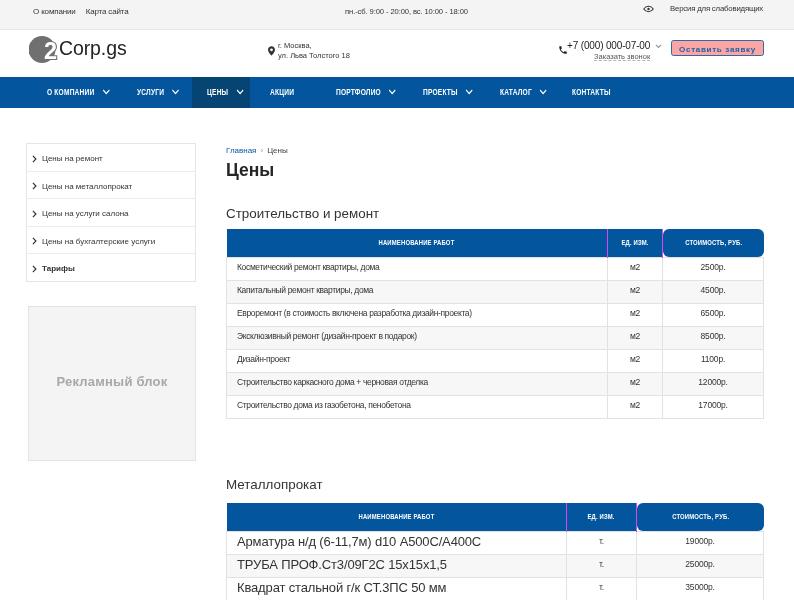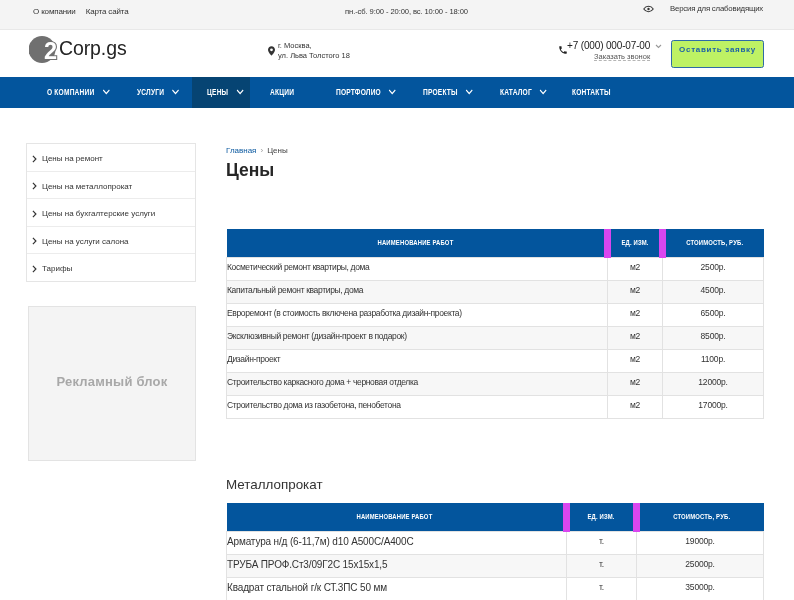--- a/index.html
+++ b/index.html
@@ -15,59 +15,59 @@
   .tb-right { position:absolute; right:31px; top:4px; display:flex; align-items:center; gap:16px; font-size:7.8px; letter-spacing:-0.2px; }
 
   
   .logo-svg { position:absolute; left:29px; top:33px; }
   .logo-text { position:absolute; left:59px; top:36.5px; font-size:19.5px; color:#242424; letter-spacing:-0.1px; }
   .pin { position:absolute; left:268px; top:42px; }
   .addr { position:absolute; left:278px; top:41px; font-size:7.5px; line-height:10px; color:#333; }
   .ph-ic { position:absolute; left:558px; top:41px; }
   .phone-num { position:absolute; left:567px; top:40px; font-size:10px; letter-spacing:-0.15px; color:#222; white-space:nowrap; }
   .callback { position:absolute; left:594px; top:53.4px; font-size:7.5px; color:#555; border-bottom:1px dashed #b5b5b5; line-height:7px; }
-  .btn-req { position:absolute; left:671px; top:40px; width:93px; height:28px; border:1px solid #2e6ba6; border-radius:2.5px;
-             color:#1d62a6; font-size:8px; font-weight:bold; letter-spacing:0.7px; text-align:center; line-height:18px; background:#bef264; }
+  .btn-req { position:absolute; left:671px; top:40px; width:93px; height:16px; border:1px solid #2e6ba6; border-radius:2.5px;
+             color:#1d62a6; font-size:8px; font-weight:bold; letter-spacing:0.7px; text-align:center; line-height:18px; background:#fca5a5; }
 
   
   .nav { position:absolute; left:0; top:77px; width:794px; background:#03559d; height:31px; }
   .nav-active { position:absolute; left:192px; top:0; width:58px; height:31px; background:#064473; }
   .nav a { position:absolute; top:0; height:31px; display:flex; align-items:center; padding-bottom:1px; color:#fff; font-size:8.6px; font-weight:bold; letter-spacing:0.25px; white-space:nowrap; }
   .nav .nt { display:inline-flex; align-items:center; transform:scaleX(0.77); transform-origin:0 50%; }
   .nav svg.car { margin-left:10px; }
 
   
   .side { position:absolute; left:26px; top:143px; width:170px; border:1px solid #e5e5e5; background:#fff; }
   .side a { display:block; height:27.6px; line-height:30px; border-bottom:1px solid #ececec; font-size:8px; color:#333; padding-left:15px; position:relative; white-space:nowrap; }
-  .side a:last-child { border-bottom:none; height:26.6px; }
+  .side a:last-child { border-bottom:none; height:26.6px;font-weight:bold; }
   .side a .c { position:absolute; left:5px; top:10.5px; line-height:0; }
   .ad { position:absolute; left:28px; top:306px; width:168px; height:155px; background:#f4f4f4; border:1px solid #e3e3e3;
         display:flex; align-items:center; justify-content:center; color:#a8a8a8; font-size:13px; font-weight:bold; letter-spacing:0.2px; padding-bottom:5px; }
 
   
   .main { position:absolute; left:226px; top:0; width:538px; height:600px; }
   .crumbs { position:absolute; left:0; top:146px; font-size:8px; color:#444; }
   .crumbs a { color:#0c5aa0; }
   .crumbs .sep { color:#999; margin:0 4px; }
   h1 { position:absolute; left:0; top:160px; font-size:17.5px; color:#262626; font-weight:bold; }
   h2 { font-size:13.4px; color:#333; font-weight:normal; position:absolute; left:0; letter-spacing:0; }
   .h2-1 { top:206px; }
   .h2-2 { top:477px; }
 
   table { border-collapse:collapse; width:537px; font-size:8.5px; color:#333; table-layout:fixed; position:absolute; left:0; }
   .t1 { top:229px; }
   .t2 { top:503px; }
-  thead th { background:#03559d; color:#fff; font-size:7.4px; font-weight:bold; letter-spacing:0.2px; height:28px; border-right:7px solid #d946ef; }
+  thead th { background:#03559d; color:#fff; font-size:7.4px; font-weight:bold; letter-spacing:0.2px; height:28px; border-right:1px solid #d946ef; }
   thead th .sx { display:inline-block; transform:scaleX(0.8); }
-  thead th:last-child { border-right:none; }
-  tbody td { height:23px; border:1px solid #e2e2e2; padding-bottom:3px; letter-spacing:-0.35px; }
+  thead th:last-child { border-right:none;border-radius:6px; }
+  tbody td { height:23px; border:1px solid #e2e2e2; padding-left:10px; padding-bottom:3px; letter-spacing:-0.35px; }
   tbody td.c { text-align:center; padding-left:0; letter-spacing:-0.2px; }
   tbody tr:nth-child(even) { background:#f7f7f7; }
   .t1 col.c1 { width:381px; } .t1 col.c2 { width:55px; } .t1 col.c3 { width:101px; }
-  .t2 tbody td { font-size:10px; letter-spacing:-0.15px; }
+  .t2 tbody td { font-size:13px; letter-spacing:-0.15px; }
   .t2 tbody td.c { font-size:8.5px; letter-spacing:-0.2px; }
   .t2 col.c1 { width:340px; } .t2 col.c2 { width:70px; } .t2 col.c3 { width:127px; }
 </style>
 </head>
 <body>
 <div class="topbar">
   <div class="tb-center">пн.-сб. 9:00 - 20:00, вс. 10:00 - 18:00</div>
   <div class="tb-left">
       <a>О компании</a>
       <a>Карта сайта</a>
@@ -141,33 +141,34 @@
 
 <div class="side">
   <a><span class="c"><svg width="5" height="8" viewBox="0 0 5 8">
           <path d="M0.9 0.9L3.9 4L0.9 7.1" stroke="#333" stroke-width="1.2" fill="none"></path>
         </svg></span>Цены на ремонт</a>
   <a><span class="c"><svg width="5" height="8" viewBox="0 0 5 8">
           <path d="M0.9 0.9L3.9 4L0.9 7.1" stroke="#333" stroke-width="1.2" fill="none"></path>
         </svg></span>Цены на металлопрокат</a>
   <a><span class="c"><svg width="5" height="8" viewBox="0 0 5 8">
           <path d="M0.9 0.9L3.9 4L0.9 7.1" stroke="#333" stroke-width="1.2" fill="none"></path>
+        </svg></span>Цены на услуги салона</a>
+  <a><span class="c"><svg width="5" height="8" viewBox="0 0 5 8">
+          <path d="M0.9 0.9L3.9 4L0.9 7.1" stroke="#333" stroke-width="1.2" fill="none"></path>
         </svg></span>Цены на бухгалтерские услуги</a>
-  <a><span class="c"><svg width="5" height="8" viewBox="0 0 5 8">
-          <path d="M0.9 0.9L3.9 4L0.9 7.1" stroke="#333" stroke-width="1.2" fill="none"></path>
-        </svg></span>Цены на услуги салона</a>
   <a><span class="c"><svg width="5" height="8" viewBox="0 0 5 8">
           <path d="M0.9 0.9L3.9 4L0.9 7.1" stroke="#333" stroke-width="1.2" fill="none"></path>
         </svg></span>Тарифы</a>
 </div>
 <div class="ad">Рекламный блок</div>
 
 <div class="main">
   <div class="crumbs"><a>Главная</a><span class="sep">›</span><span>Цены</span></div>
   <h1>Цены</h1>
+  <h2 class="h2-1">Строительство и ремонт</h2>
   <table class="t1">
     <colgroup>
         <col class="c1">
         <col class="c2">
         <col class="c3">
       </colgroup>
     <thead>
         <tr>
           <th><span class="sx">НАИМЕНОВАНИЕ РАБОТ</span></th>
           <th><span class="sx">ЕД. ИЗМ.</span></th>

